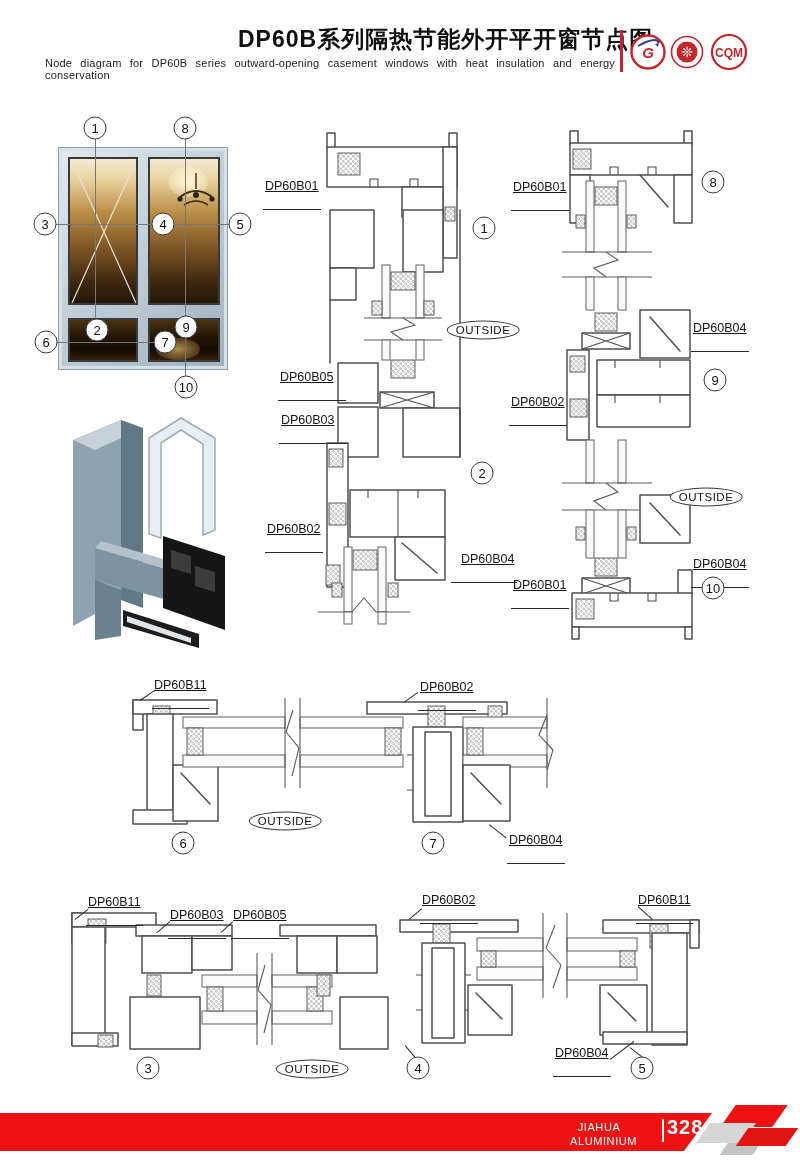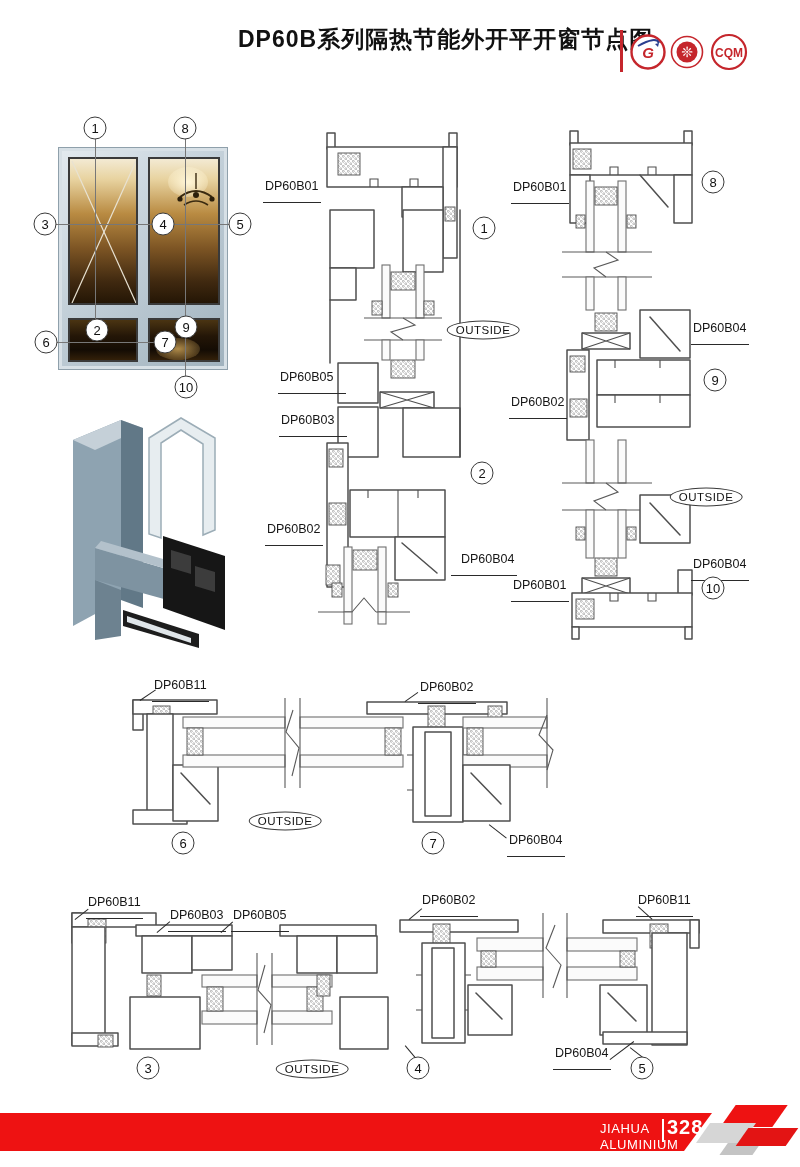--- a/index.html
+++ b/index.html
@@ -9,21 +9,21 @@
 
   
   .title-cn { position:absolute; left:238px; top:24px; width:380px; text-align:center;
               font-size:23px; font-weight:bold; color:#111; letter-spacing:1px; white-space:nowrap; }
   .subtitle-en { position:absolute; left:45px; top:57px; width:570px; font-size:11px; color:#222;
                  text-align:justify; text-align-last:justify; letter-spacing:.2px; }
   .hdr-divider { position:absolute; left:620px; top:30px; width:2.5px; height:42px; background:#c5262c; }
 
   
   .lbl { position:absolute; font-size:12.5px; color:#161616; border-bottom:1.4px solid #2a2a2a;
-         padding:0 2px 9px 2px; white-space:nowrap; z-index:30; background:transparent; }
+         padding:0 2px 16px 2px; white-space:nowrap; z-index:30; background:transparent;text-decoration:underline; }
   .callout { position:absolute; width:23px; height:23px; border:1.4px solid #3a3a3a; border-radius:50%;
              background:#fff; display:flex; align-items:center; justify-content:center;
              font-size:13px; color:#111; transform:translate(-50%,-50%); z-index:30; }
   .outside { position:absolute; border:1.5px solid #3a3a3a; border-radius:50%; background:#fff;
              padding:2px 8px 3px 8px; font-size:11.5px; color:#111; letter-spacing:.5px;
              transform:translate(-50%,-50%); z-index:30; white-space:nowrap; }
   .leader { position:absolute; height:1.4px; background:#2a2a2a; transform-origin:left center; z-index:29; }
   .draw { position:absolute; z-index:10; }
 
   svg .o  { fill:#fff; stroke:#4f4f4f; stroke-width:1.5; stroke-linejoin:round; }
@@ -39,22 +39,22 @@
            border:1px solid #8fa0ab; box-shadow:inset 0 0 0 3px #d7e0e6; }
   .pane { position:absolute; border:2px solid #3a3a3a; overflow:hidden; }
   .pane-warm { background:linear-gradient(180deg,#f3ead3 0%,#e8d3a0 14%,#b98b42 38%,#7d5524 62%,#402910 85%,#241605 100%); }
   .pane-dark { background:linear-gradient(180deg,#4a3412 0%,#241607 40%,#140c04 75%,#332009 100%); }
   .glow { position:absolute; border-radius:50%; }
   .photo-line { position:absolute; background:#777; z-index:6; }
 
   
   .band { position:absolute; left:0; top:1113px; width:718px; height:38px; background:#ee1212;
           clip-path:polygon(0 0,712px 0,684px 100%,0 100%); z-index:5; }
-  .brand { position:absolute; left:600px; top:1121px; width:58px; text-align:left; color:#fff;
-           font-size:13px; line-height:1.25; letter-spacing:.6px; z-index:8; }
+  .brand { position:absolute; left:570px; top:1121px; width:58px; text-align:center; color:#fff;
+           font-size:11px; line-height:1.25; letter-spacing:.6px; z-index:8; }
   .brand-sep { position:absolute; left:662px; top:1119px; width:1.5px; height:23px; background:#fff; z-index:8; }
   .pagenum { position:absolute; left:667px; top:1116px; color:#fff; font-size:20px; font-weight:bold;
              letter-spacing:1px; z-index:8; }
   .pg { position:absolute; transform:skewX(-35deg); }
 </style>
 </head>
 <body>
 
 <div class="page">
 
@@ -62,20 +62,21 @@
     <defs>
       <pattern id="ht" width="5" height="5" patternUnits="userSpaceOnUse">
         <rect width="5" height="5" fill="#fff"></rect>
         <circle cx="1.3" cy="1.3" r="1" fill="none" stroke="#8a8a8a" stroke-width=".6"></circle>
         <circle cx="3.8" cy="3.8" r="1" fill="none" stroke="#8a8a8a" stroke-width=".6"></circle>
       </pattern>
     </defs>
   </svg>
 
   <div class="title-cn">DP60B系列隔热节能外开平开窗节点图</div>
+  <div class="subtitle-en">Node diagram for DP60B series outward-opening casement windows with heat insulation and energy conservation</div>
   <div class="hdr-divider"></div>
 
   <svg class="draw" style="left:628px; top:28px;" width="150" height="48">
     <g>
       <circle cx="20" cy="24" r="16.5" fill="#fff" stroke="#c5262c" stroke-width="2.4"></circle>
       <path d="M10 18 Q28 8 31 15" fill="none" stroke="#2b3f8f" stroke-width="2"></path>
       <path d="M31 15 l-4 1 3 3 z" fill="#2b3f8f"></path>
       <text x="20" y="30" font-size="15" font-weight="bold" font-style="italic" fill="#c5262c" text-anchor="middle">G</text>
     </g>
     <g>

